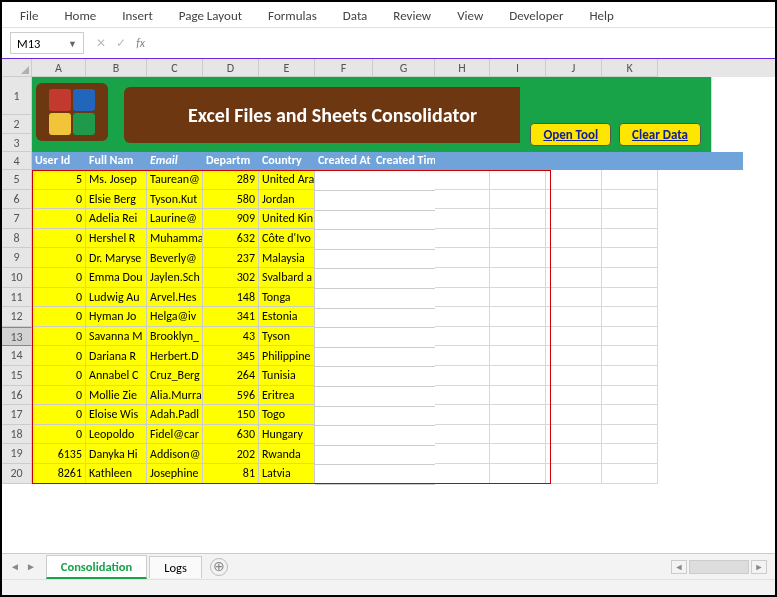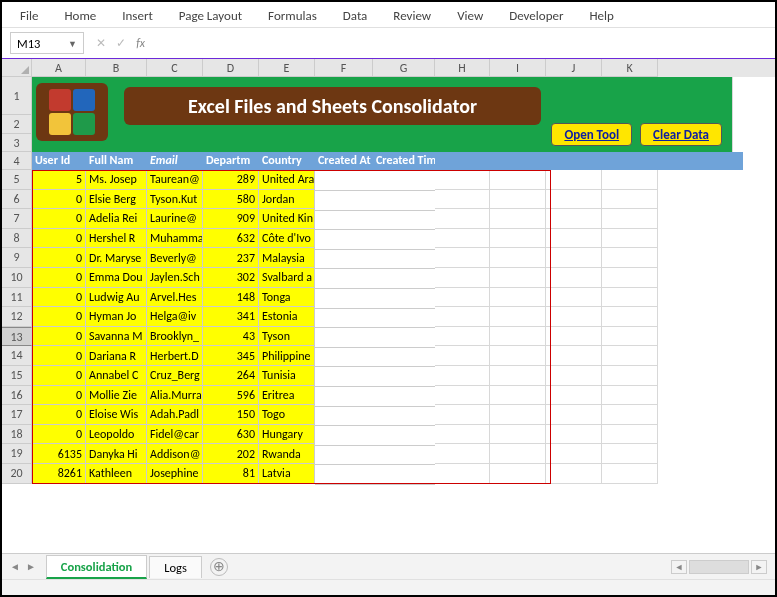--- a/index.html
+++ b/index.html
@@ -21,26 +21,26 @@
 .corner { width: 30px; height: 18px; border-right: 1px solid #ccc; border-bottom: 1px solid #ccc; background: #e6e6e6; position: relative; }
 .corner::after { content: ""; position: absolute; right: 2px; bottom: 2px; border-left: 8px solid transparent; border-bottom: 8px solid #b0b0b0; }
 .colhdr { height: 18px; border-right: 1px solid #ccc; border-bottom: 1px solid #ccc; background: #e6e6e6; font-size: 12px; color: #555; text-align: center; line-height: 18px; }
 
 .colA { width: 54px; } .colB { width: 61px; } .colC { width: 56px; } .colD { width: 56px; }
 .colE { width: 56px; } .colF { width: 58px; } .colG { width: 62px; } .colH { width: 55px; }
 .colI { width: 56px; } .colJ { width: 56px; } .colK { width: 56px; }
 
 
 .banner-overlay { position: absolute; left: 30px; top: 18px; width: 519px; height: 75px; background: #18a349; display: flex; }
-.banner-right { position: absolute; left: 539px; top: 18px; width: 192px; height: 75px; background: #18a349; border-right: 1px solid #d8d8d8; }
+.banner-right { position: absolute; left: 518px; top: 18px; width: 192px; height: 75px; background: #18a349; border-right: 1px solid #d8d8d8; }
 .puzzle-badge { width: 72px; height: 58px; margin: 6px 0 0 4px; background: #6d3712; border-radius: 6px; display: flex; flex-wrap: wrap; padding: 5px; gap: 2px; align-content: center; justify-content: center; }
 .pz { width: 22px; height: 22px; border-radius: 3px; position: relative; }
 .pz.r { background: #c23a2e; } .pz.b { background: #2266bb; }
 .pz.y { background: #f2c43a; } .pz.g { background: #1f9a4a; }
-.title-pill { flex: 1; margin: 10px 10px 0 16px; background: #6d3712; border-radius: 6px; height: 38px; display: flex; align-items: center; justify-content: center; color: #fff; font-size: 20px; font-weight: 700; }
+.title-pill { flex: 1; margin: 10px 10px 0 16px; background: #6d3712; border-radius: 6px; height: 56px; display: flex; align-items: center; justify-content: center; color: #fff; font-size: 20px; font-weight: 700; }
 .tool-btns { position: absolute; bottom: 6px; right: 10px; display: flex; gap: 8px; }
 .tool-btn { background: #ffe600; border: 1.5px solid #555; border-radius: 4px; padding: 3px 12px; font-size: 13px; font-weight: 700; text-decoration: underline; color: #1020a0; cursor: pointer; }
 
 .hdr-row4 { position: absolute; left: 30px; top: 93px; width: 711px; height: 18px; background: #6fa3d9; color: #fff; font-size: 12px; font-weight: 700; display: flex; }
 .hdr-row4 .h { padding: 1px 3px; overflow: hidden; white-space: nowrap; }
 
 .data-area { position: absolute; left: 30px; top: 111px; width: 711px; }
 .datarow { display: flex; height: 19.6px; }
 .datacell { background: #ffff00; border-right: 1px solid #ccc; border-bottom: 1px solid #ccc; font-size: 12px; padding: 0 3px; overflow: hidden; white-space: nowrap; display: flex; align-items: center; }
 .datacell.num { justify-content: flex-end; }

